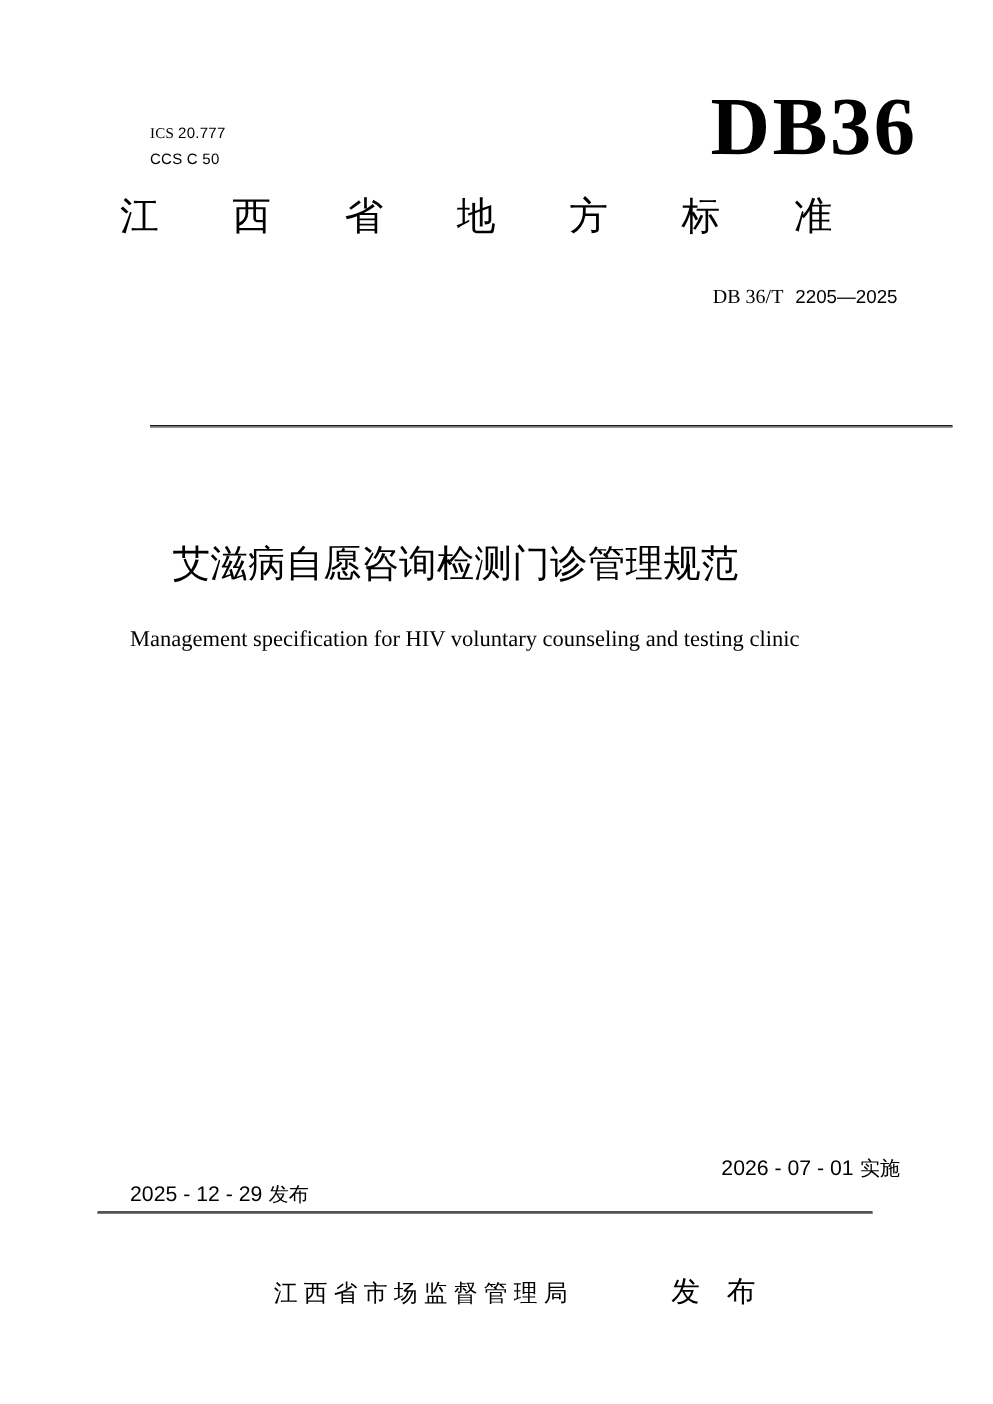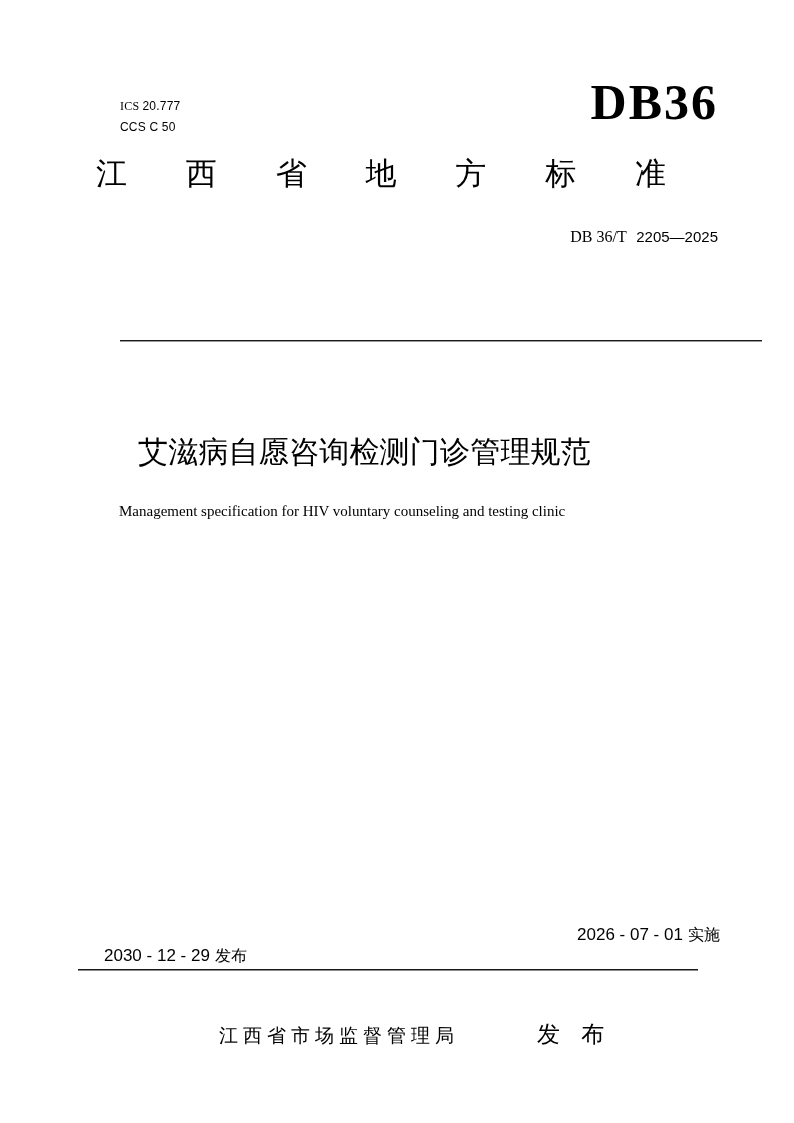--- a/index.html
+++ b/index.html
@@ -22,25 +22,25 @@
       font-family: Liberation Sans, sans-serif;
       font-size: 12px;
       line-height: 14px;
       letter-spacing: 0.2px;
     }
     .ics { top: 99px; font-family: "Liberation Serif", serif; }
     .ics .num { font-family: "Liberation Sans", sans-serif; }
     .ccs { top: 120px; }
 
     .logo {
-      right: 76px;
+      right: 60px;
       top: 66px;
       font-family: "Liberation Serif", serif;
       font-weight: bold;
-      font-size: 50px;
+      font-size: 66px;
       line-height: 72px;
       letter-spacing: 2px;
     }
 
     .std-title {
       left: 96px;
       top: 153px;
       width: 570px;
       display: flex;
       justify-content: space-between;
@@ -71,24 +71,24 @@
     .title-cn {
       left: 138px;
       top: 432px;
       font-size: 30px;
       line-height: 40px;
       letter-spacing: 0.2px;
       white-space: nowrap;
     }
 
     .title-en {
-      left: 119px;
+      left: 104px;
       top: 500px;
       font-family: "Liberation Serif", serif;
-      font-size: 15px;
+      font-size: 18px;
       line-height: 22px;
       white-space: nowrap;
     }
 
     .issue-date {
       left: 104px;
       top: 945px;
       font-size: 16px;
       line-height: 22px;
       white-space: nowrap;
@@ -152,21 +152,21 @@
   <span class="db">DB 36/T</span>&nbsp;&nbsp;<span class="rest">2205—2025</span>
 </div>
 
 <div class="abs rule-top"></div>
 
 <div class="abs title-cn">艾滋病自愿咨询检测门诊管理规范</div>
 
 <div class="abs title-en">Management specification for HIV voluntary counseling and testing clinic</div>
 
 <div class="abs issue-date">
-  <span class="date-num">2030 - 12 - 29</span>&nbsp;<span>发布</span>
+  <span class="date-num">2025 - 12 - 29</span>&nbsp;<span>发布</span>
 </div>
 
 <div class="abs impl-date">
   <span class="date-num">2026 - 07 - 01</span>&nbsp;<span>实施</span>
 </div>
 
 <div class="abs rule-bottom"></div>
 
 <div class="abs publisher">江西省市场监督管理局</div>
 <div class="abs publish-label">发 布</div>

